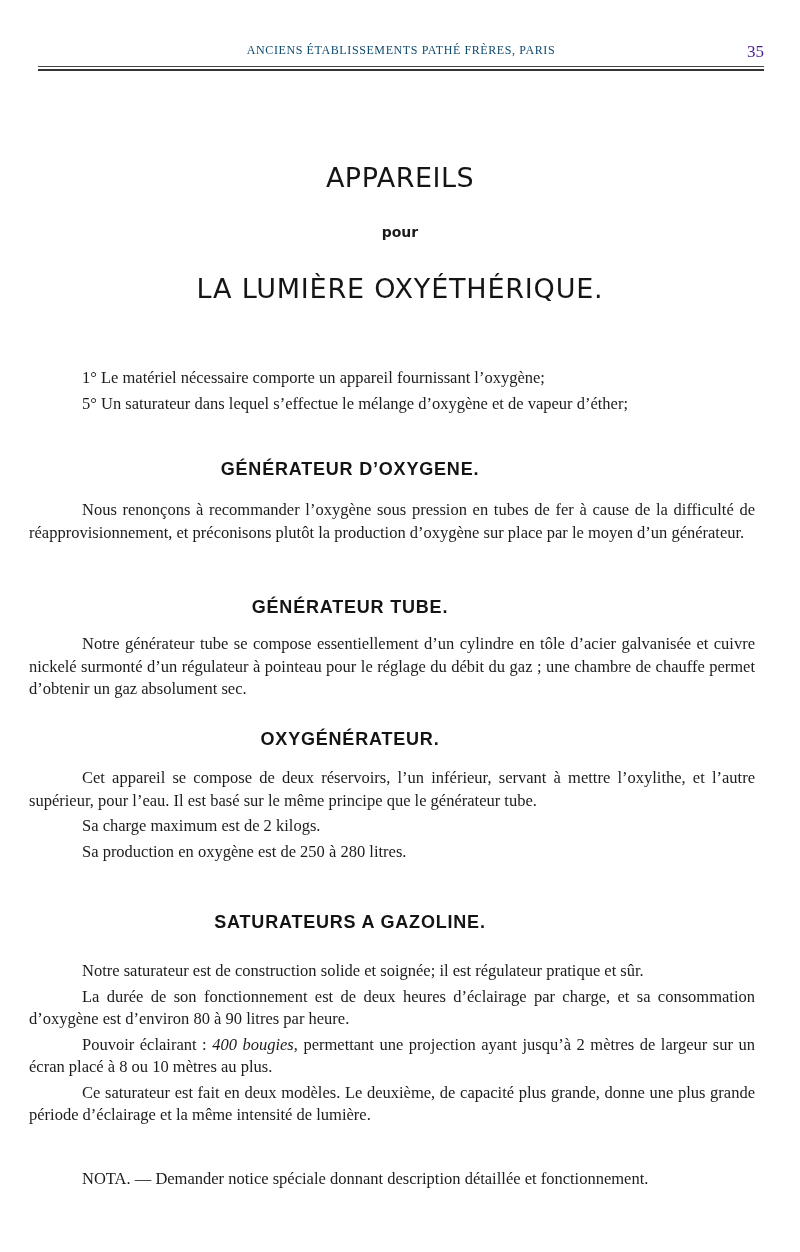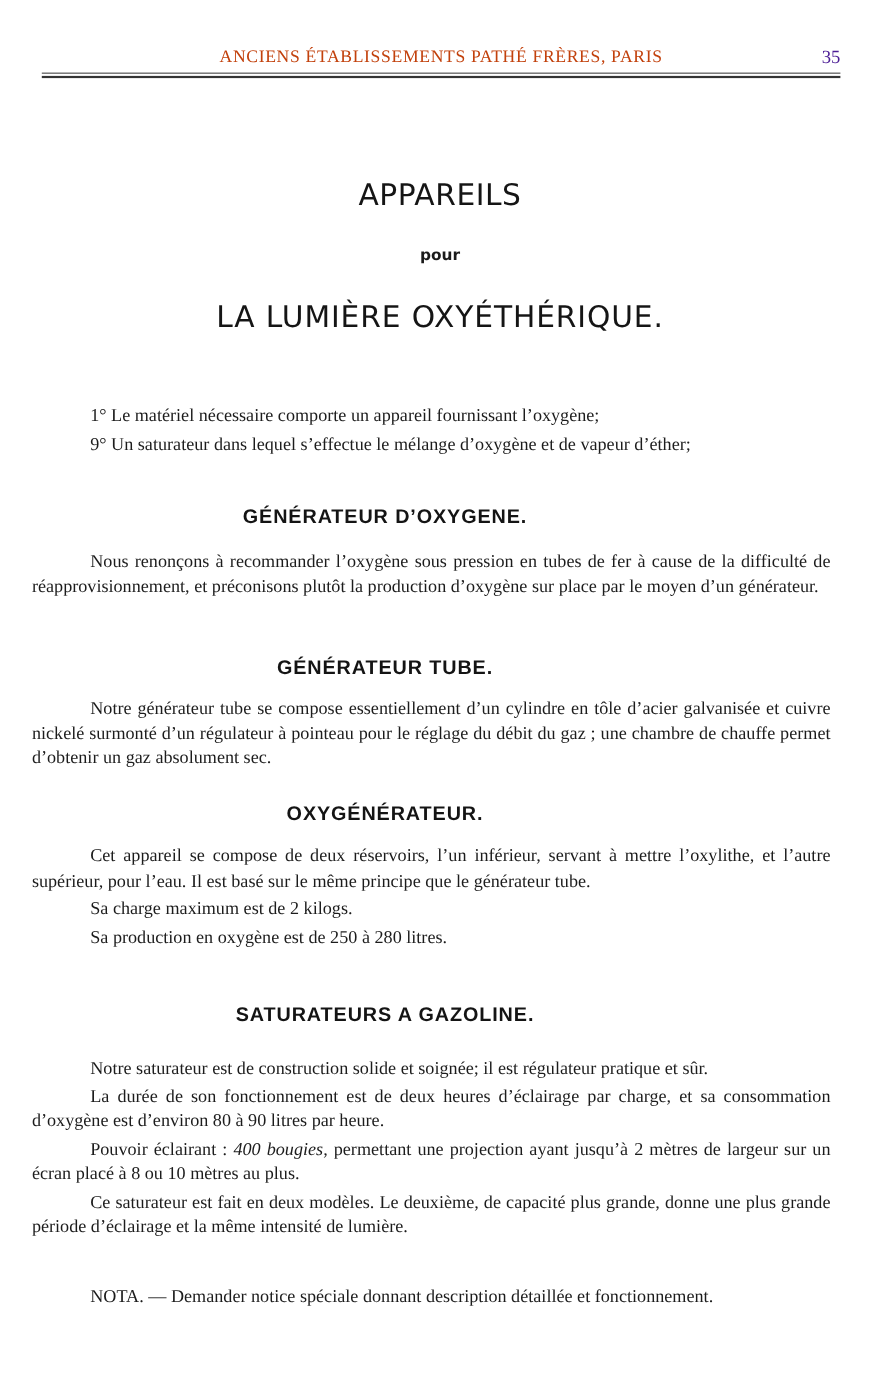--- a/index.html
+++ b/index.html
@@ -21,23 +21,23 @@
       left: 38px;
       width: 726px;
       height: 20px;
     }
     .running-title {
       position: absolute;
       left: 0;
       right: 0;
       top: 0;
       text-align: center;
-      font-size: 16px;
+      font-size: 12px;
       letter-spacing: 0.6px;
-      color: #c2410c;
+      color: #0c4a6e;
     }
     .page-number {
       position: absolute;
       right: 0;
       top: -1px;
       font-size: 17px;
       color: #4c1d95;
     }
     .rule-thin {
       position: absolute;
@@ -131,21 +131,21 @@
 </div>
 <div class="rule-thin"></div>
 <div class="rule-thick"></div>
 
 <h1 class="main-title">APPAREILS</h1>
 <div class="subtitle-pour">pour</div>
 <h1 class="main-title-2">LA LUMIÈRE OXYÉTHÉRIQUE.</h1>
 
 <div class="text" style="top:364px;">
   <p>1° Le matériel nécessaire comporte un appareil fournissant l’oxygène;</p>
-  <p>9° Un saturateur dans lequel s’effectue le mélange d’oxygène et de vapeur d’éther;</p>
+  <p>5° Un saturateur dans lequel s’effectue le mélange d’oxygène et de vapeur d’éther;</p>
 </div>
 
 <h2 class="section-heading" style="top:459px;">GÉNÉRATEUR D’OXYGENE.</h2>
 <div class="text" style="top:496px;">
   <p>Nous renonçons à recommander l’oxygène sous pression en tubes de fer à cause de la difficulté de réapprovisionnement, et préconisons plutôt la production d’oxygène sur place par le moyen d’un générateur.</p>
 </div>
 
 <h2 class="section-heading" style="top:597px;">GÉNÉRATEUR TUBE.</h2>
 <div class="text" style="top:630px;">
   <p>Notre générateur tube se compose essentiellement d’un cylindre en tôle d’acier galvanisée et cuivre nickelé surmonté d’un régulateur à pointeau pour le réglage du débit du gaz ; une chambre de chauffe permet d’obtenir un gaz absolument sec.</p>

